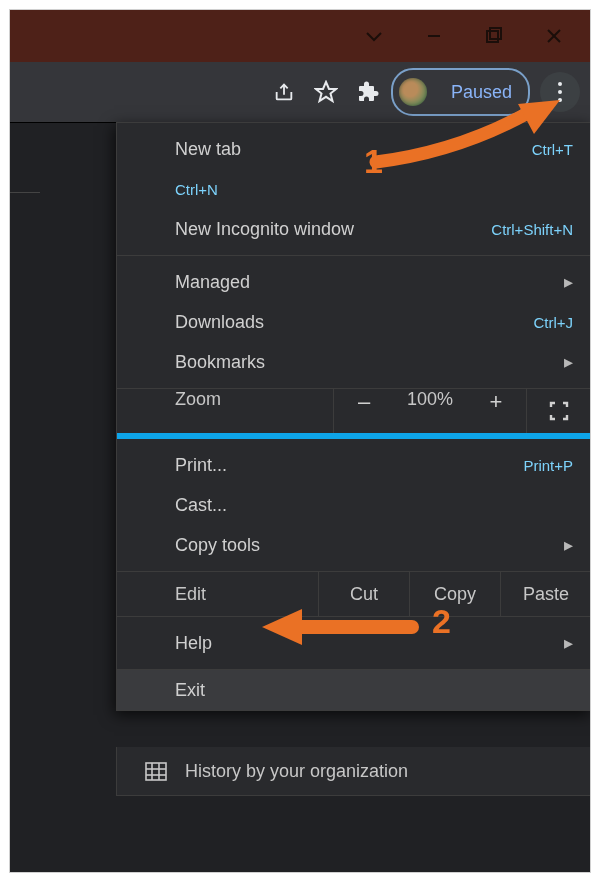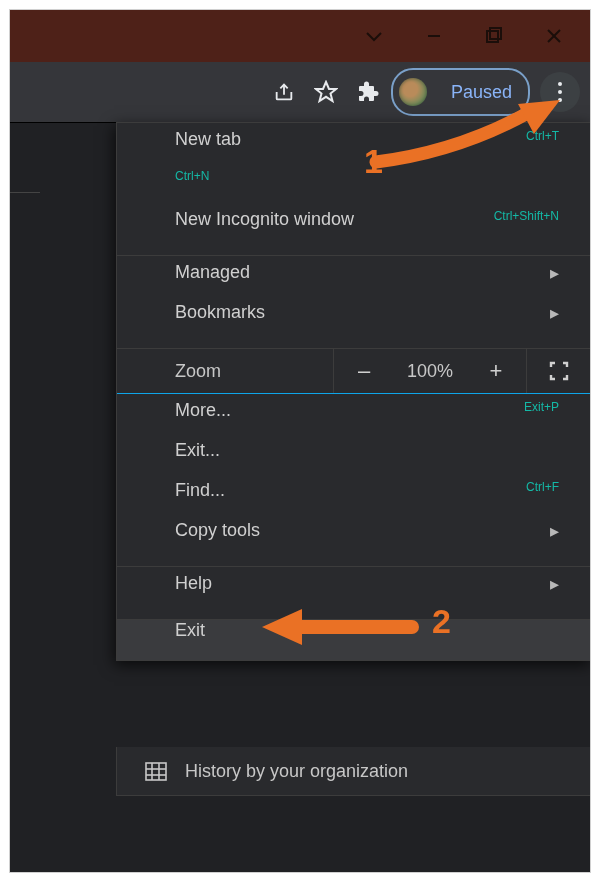--- a/index.html
+++ b/index.html
@@ -56,30 +56,30 @@
 
   
   .menu{
     position:absolute;left:106px;top:112px;width:474px;
     background:#292a2d;border:1px solid #3c3c3c;
     box-shadow:-2px 4px 14px rgba(0,0,0,.7);
   }
   .sect{border-bottom:1px solid #3c3c3c;padding:6px 0}
   .sect:last-of-type{border-bottom:none}
   .mi{
-    display:flex;justify-content:space-between;
-    height:40px;padding:0 32px 0 58px;color:#d0d0d0;font-size:18px;
+    display:flex;align-items:center;justify-content:space-between;
+    height:40px;padding:0 18px 0 58px;color:#d0d0d0;font-size:18px;
   }
   .mi.hover{background:#3a3b3e}
   .mi .lbl{flex:1}
-  .mi .sc{color:#14b8a6;font-size:12px}
+  .mi .sc{color:#7dd3fc;font-size:15px}
   .mi .chev{margin-left:auto;color:#b8b8b8}
 
   
-  .zoomrow{display:flex;align-items:center;height:44px;border-bottom:1px solid #0ea5e9}
+  .zoomrow{display:flex;height:44px;border-bottom:6px solid #0ea5e9}
   .zoomrow .zlabel{flex:1;padding-left:58px}
   .zbtn{width:60px;text-align:center;color:#d0d0d0;font-size:22px}
   .zpct{width:72px;text-align:center}
   .zsep{width:1px;height:44px;background:#3c3c3c}
   .fs{width:64px;display:flex;align-items:center;justify-content:center}
 
   
   .editrow{display:flex;align-items:center;height:44px;border-bottom:1px solid #3c3c3c}
   .editrow .elabel{flex:1;padding-left:58px}
   .ebtn{width:90px;text-align:center;border-left:1px solid #3c3c3c;height:44px;line-height:44px}
@@ -176,20 +176,24 @@
       <div class="mi">
         <span class="lbl">New Incognito window</span>
         <span class="sc">Ctrl+Shift+N</span>
       </div>
     </div>
 
     <div class="sect">
       <div class="mi">
         <span class="lbl">Managed</span>
         <span class="chev">▸</span>
+      </div>
+      <div class="mi">
+        <span class="lbl">Downloads</span>
+        <span class="sc">Ctrl+J</span>
       </div>
       <div class="mi">
         <span class="lbl">Bookmarks</span>
         <span class="chev">▸</span>
       </div>
     </div>
 
     <div class="zoomrow">
       <span class="zlabel">Zoom</span>
       <div class="zsep"></div>
@@ -202,36 +206,38 @@
             <polyline points="2,6 2,2 6,2"></polyline>
             <polyline points="14,2 18,2 18,6"></polyline>
             <polyline points="18,14 18,18 14,18"></polyline>
             <polyline points="6,18 2,18 2,14"></polyline>
           </svg>
       </div>
     </div>
 
     <div class="sect">
       <div class="mi">
-        <span class="lbl">More...</span>
-        <span class="sc">Exit+P</span>
-      </div>
-      <div class="mi">
-        <span class="lbl">Exit...</span>
-      </div>
-      <div class="mi">
-        <span class="lbl">Find...</span>
-        <span class="sc">Ctrl+F</span>
+        <span class="lbl">Print...</span>
+        <span class="sc">Print+P</span>
+      </div>
+      <div class="mi">
+        <span class="lbl">Cast...</span>
       </div>
       <div class="mi">
         <span class="lbl">Copy tools</span>
         <span class="chev">▸</span>
       </div>
     </div>
 
+    <div class="editrow">
+      <span class="elabel">Edit</span>
+      <div class="ebtn">Cut</div>
+      <div class="ebtn">Copy</div>
+      <div class="ebtn">Paste</div>
+    </div>
 
     <div class="sect">
       <div class="mi">
         <span class="lbl">Help</span>
         <span class="chev">▸</span>
       </div>
     </div>
 
     <div class="mi hover" style="padding-left:58px">
       <span class="lbl">Exit</span>

